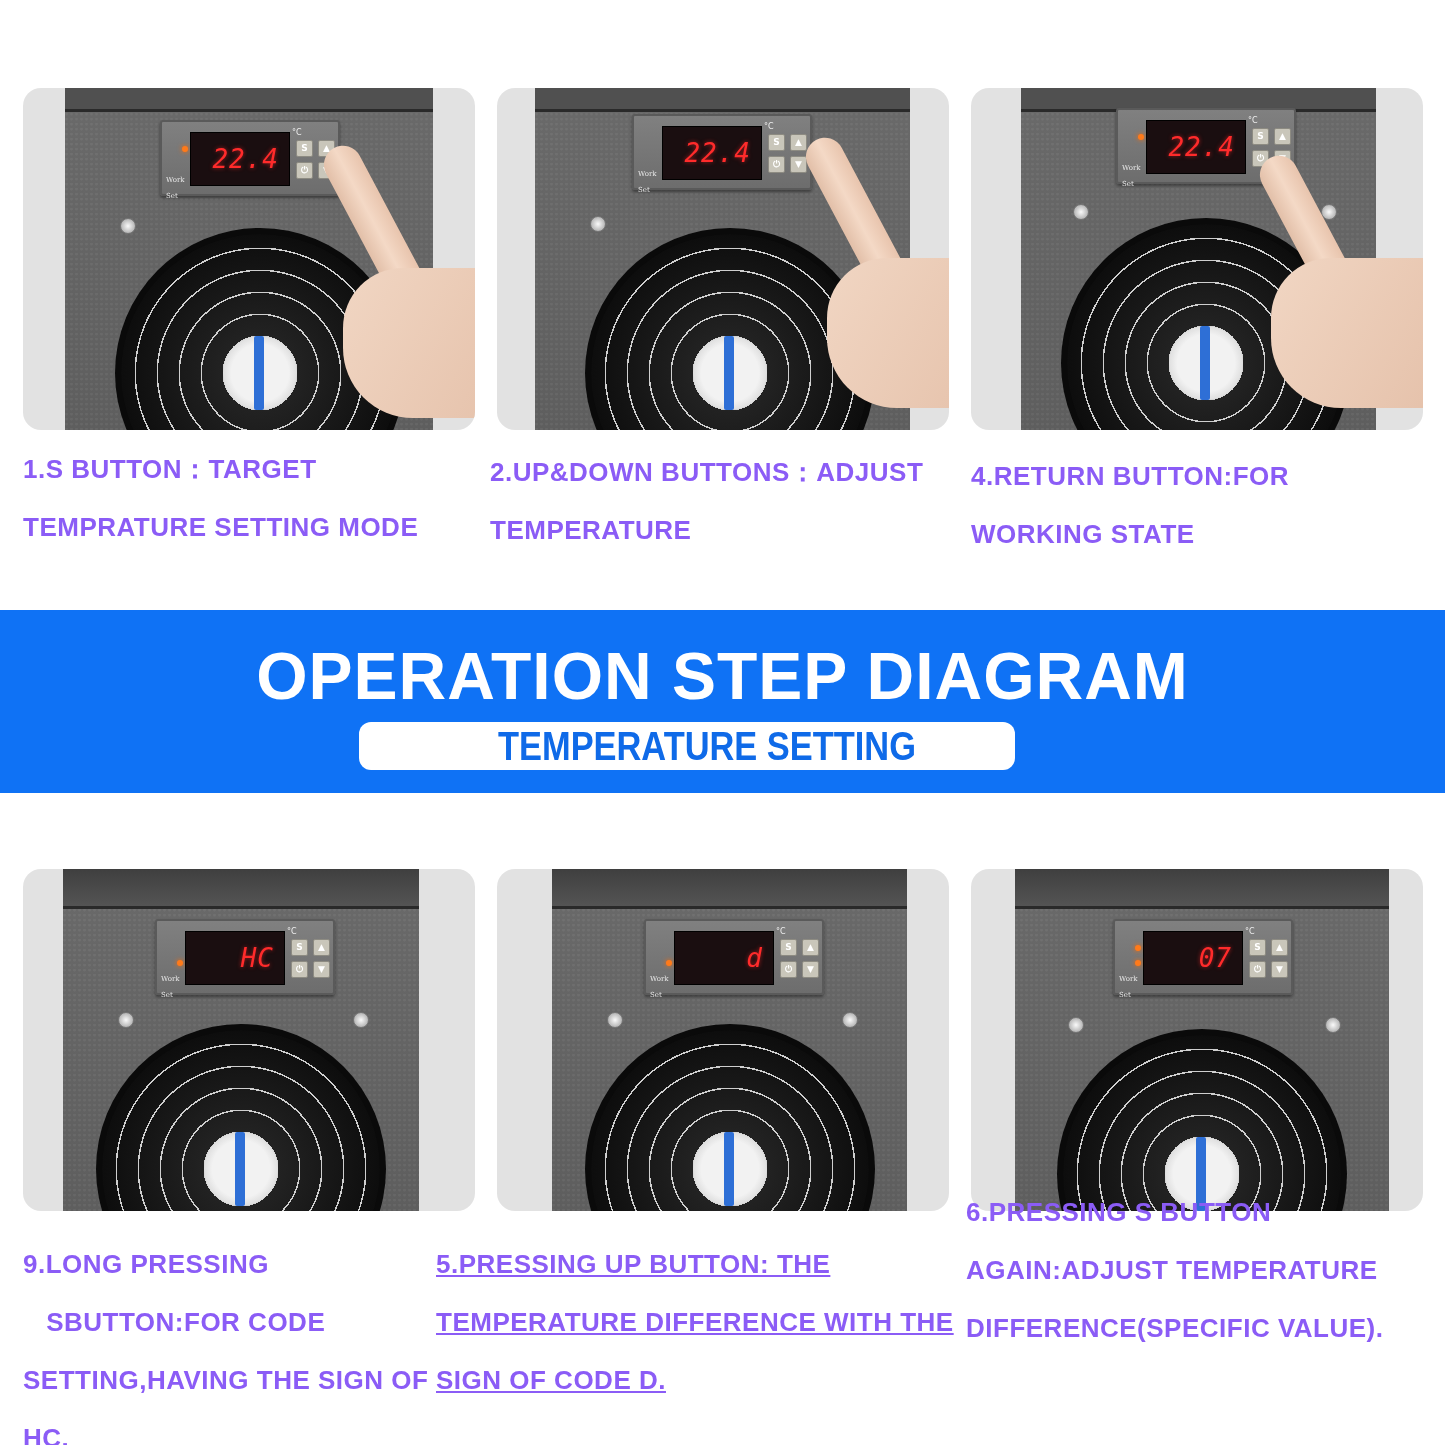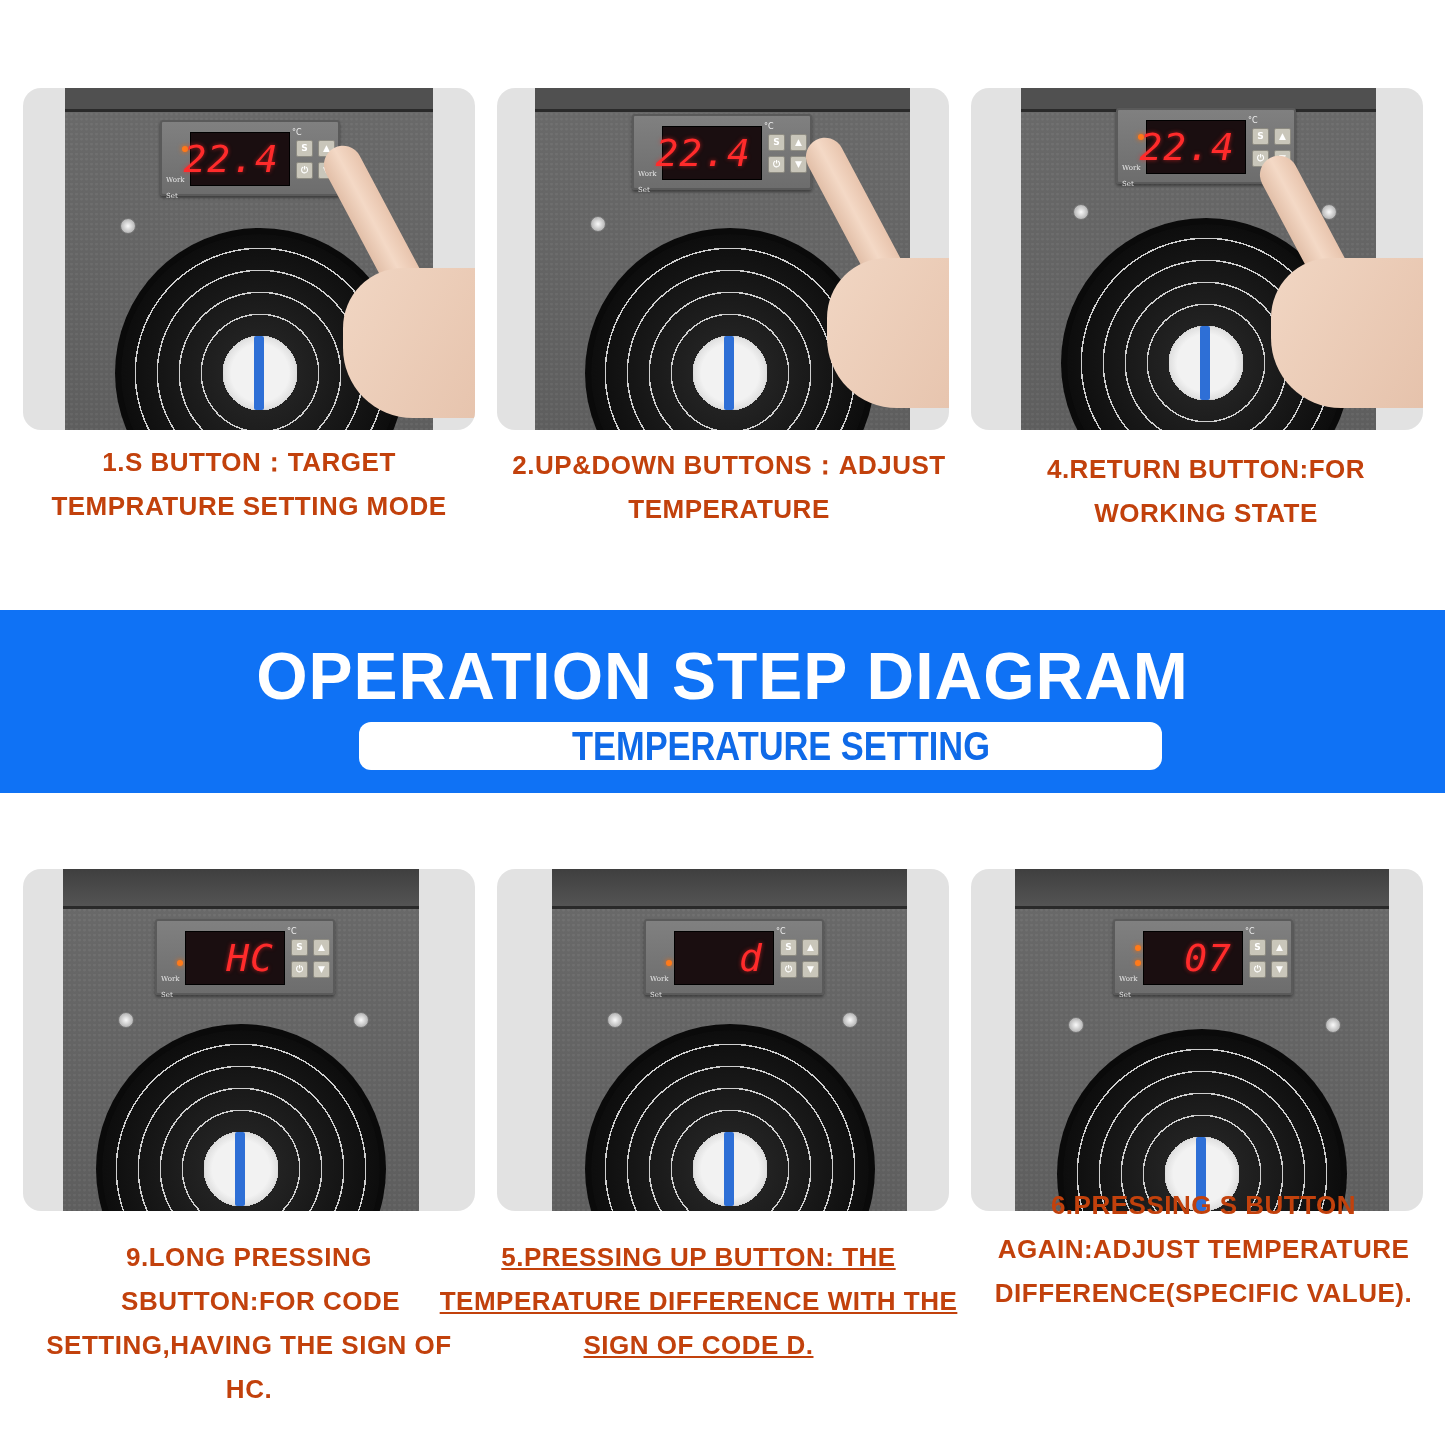--- a/index.html
+++ b/index.html
@@ -29,21 +29,21 @@
   .ctl-lbl.work { top: 18px; }
   .ctl-lbl.set { top: 34px; }
   .led { position: absolute; left: 20px; width: 6px; height: 6px; border-radius: 50%; background: #ff7a1a; box-shadow: 0 0 5px #ff6a00; }
   .led.work { top: 24px; } .led.set { top: 39px; }
   .screen {
     position: absolute; left: 28px; top: 10px; width: 100px; height: 54px;
     background: #1a0e10; border: 1px solid #000;
     display: flex; align-items: center; justify-content: flex-end; padding-right: 10px;
   }
   .digits {
-    font-family: "DejaVu Sans Mono", monospace; font-size: 38px; font-style: italic;
+    font-family: "DejaVu Sans Mono", monospace; font-size: 26px; font-style: italic;
     color: #ff2b2b; letter-spacing: 1px; text-shadow: 0 0 4px rgba(255,40,40,0.6);
   }
   .deg { position: absolute; left: 130px; top: 6px; font-size: 8px; color: #eee; }
   .kbtn {
     position: absolute; width: 17px; height: 17px; background: #c9c6ba;
     border: 1px solid #8d8b82; border-radius: 2px;
     font-size: 9px; font-weight: bold; color: #fff; text-align: center; line-height: 15px;
   }
   .kbtn.s { left: 134px; top: 18px; }
   .kbtn.up { left: 156px; top: 18px; }
@@ -69,36 +69,36 @@
     position: absolute; width: 38px; height: 180px; border-radius: 19px;
     background: linear-gradient(90deg,#e2bfa8,#f4d9c6,#e8c4ad);
     transform: rotate(-28deg); transform-origin: top center;
   }
   .hand {
     position: absolute; width: 170px; height: 150px; border-radius: 60px 20px 20px 70px;
     background: linear-gradient(120deg,#f1d6c3,#e5c1aa);
   }
 
   .caption {
-    position: absolute; text-align: center; color: #c2410c;
+    position: absolute; color: #8b5cf6;
     font-family: "Liberation Sans", "DejaVu Sans", sans-serif; font-weight: bold;
-    font-size: 26px; line-height: 44px; letter-spacing: 0.5px; white-space: pre;
+    font-size: 26px; line-height: 58px; letter-spacing: 0.5px; white-space: pre;
   }
 
   .banner {
     position: absolute; left: 0; top: 610px; width: 1445px; height: 183px;
     background: #0f72f5;
   }
   .banner-title {
     position: absolute; left: 0; right: 0; top: 28px; text-align: center;
     color: #fff; font-family: "Liberation Sans", "DejaVu Sans", sans-serif; font-weight: bold;
     font-size: 66px; letter-spacing: 1px;
   }
   .pill {
-    position: absolute; left: 359px; top: 112px; width: 803px; height: 48px;
+    position: absolute; left: 359px; top: 112px; width: 656px; height: 48px;
     background: #fff; border-radius: 12px;
     display: flex; align-items: center; justify-content: center; padding-left: 40px;
   }
   .pill-text {
     color: #0f6ae8; font-family: "Liberation Sans", "DejaVu Sans", sans-serif;
     font-weight: bold; font-size: 40px; transform: scaleX(0.86);
   }
 </style>
 </head>
 <body>

